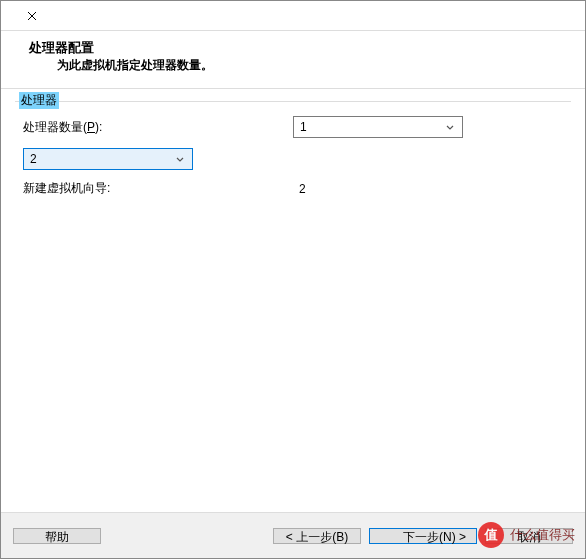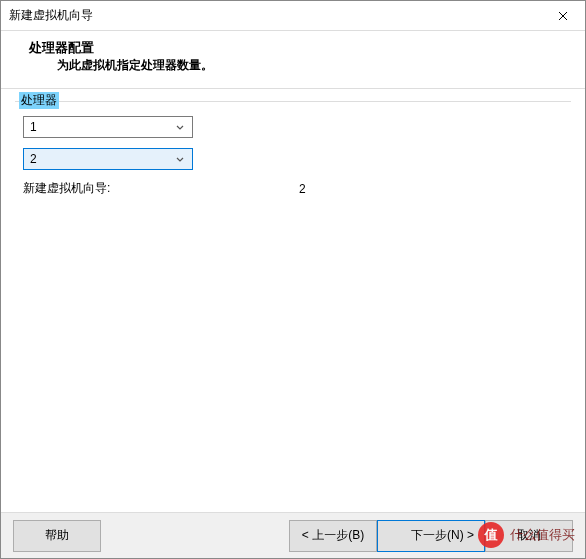--- a/index.html
+++ b/index.html
@@ -106,27 +106,27 @@
     height: 46px;
     border-top: 1px solid #ddd;
     background: #f0f0f0;
     display: flex;
     align-items: center;
     padding: 0 12px;
     justify-content: space-between;
   }
   .footer-right {
     display: flex;
-    gap: 0;
+    gap: 8px;
     position: relative;
     border-radius: 7px;
   }
   button.btn {
     min-width: 88px;
-    height: 32px;
+    height: 16px;
     font-size: 12px;
     font-family: inherit;
     background: #e1e1e1;
     border: 1px solid #adadad;
     cursor: pointer;
     padding: 0 10px;
   }
   button.btn.default {
     border-color: #0078d7;
     padding-left: 33px;
@@ -144,39 +144,41 @@
     color:#fff; font-size:13px; font-weight:bold;
   }
   .watermark .txt { color:#7f1d1d; font-size:13px; }
 </style>
 </head>
 <body>
 
 <div class="window">
 
   <div class="titlebar">
-    <span class="title">新建虚拟机向导</span>
     <div class="close-btn">
       <svg width="10" height="10">
           <path d="M1 1 L9 9 M9 1 L1 9"></path>
         </svg>
     </div>
   </div>
 
   <div class="header">
     <div class="header-title">处理器配置</div>
     <div class="header-sub">为此虚拟机指定处理器数量。</div>
   </div>
 
   <div class="body">
     <div class="group">
       <span class="group-label">处理器</span>
       <div class="group-box">
 
         <div class="row">
+          <span class="label">
+            <span>处理器数量(</span><u>P</u><span>):</span>
+          </span>
           <div class="select">
             <span>1</span>
             <span class="chev">
                 <svg width="8" height="5">
                   <path d="M1 1 L4 4 L7 1"></path>
                 </svg>
               </span>
           </div>
         </div>
 

